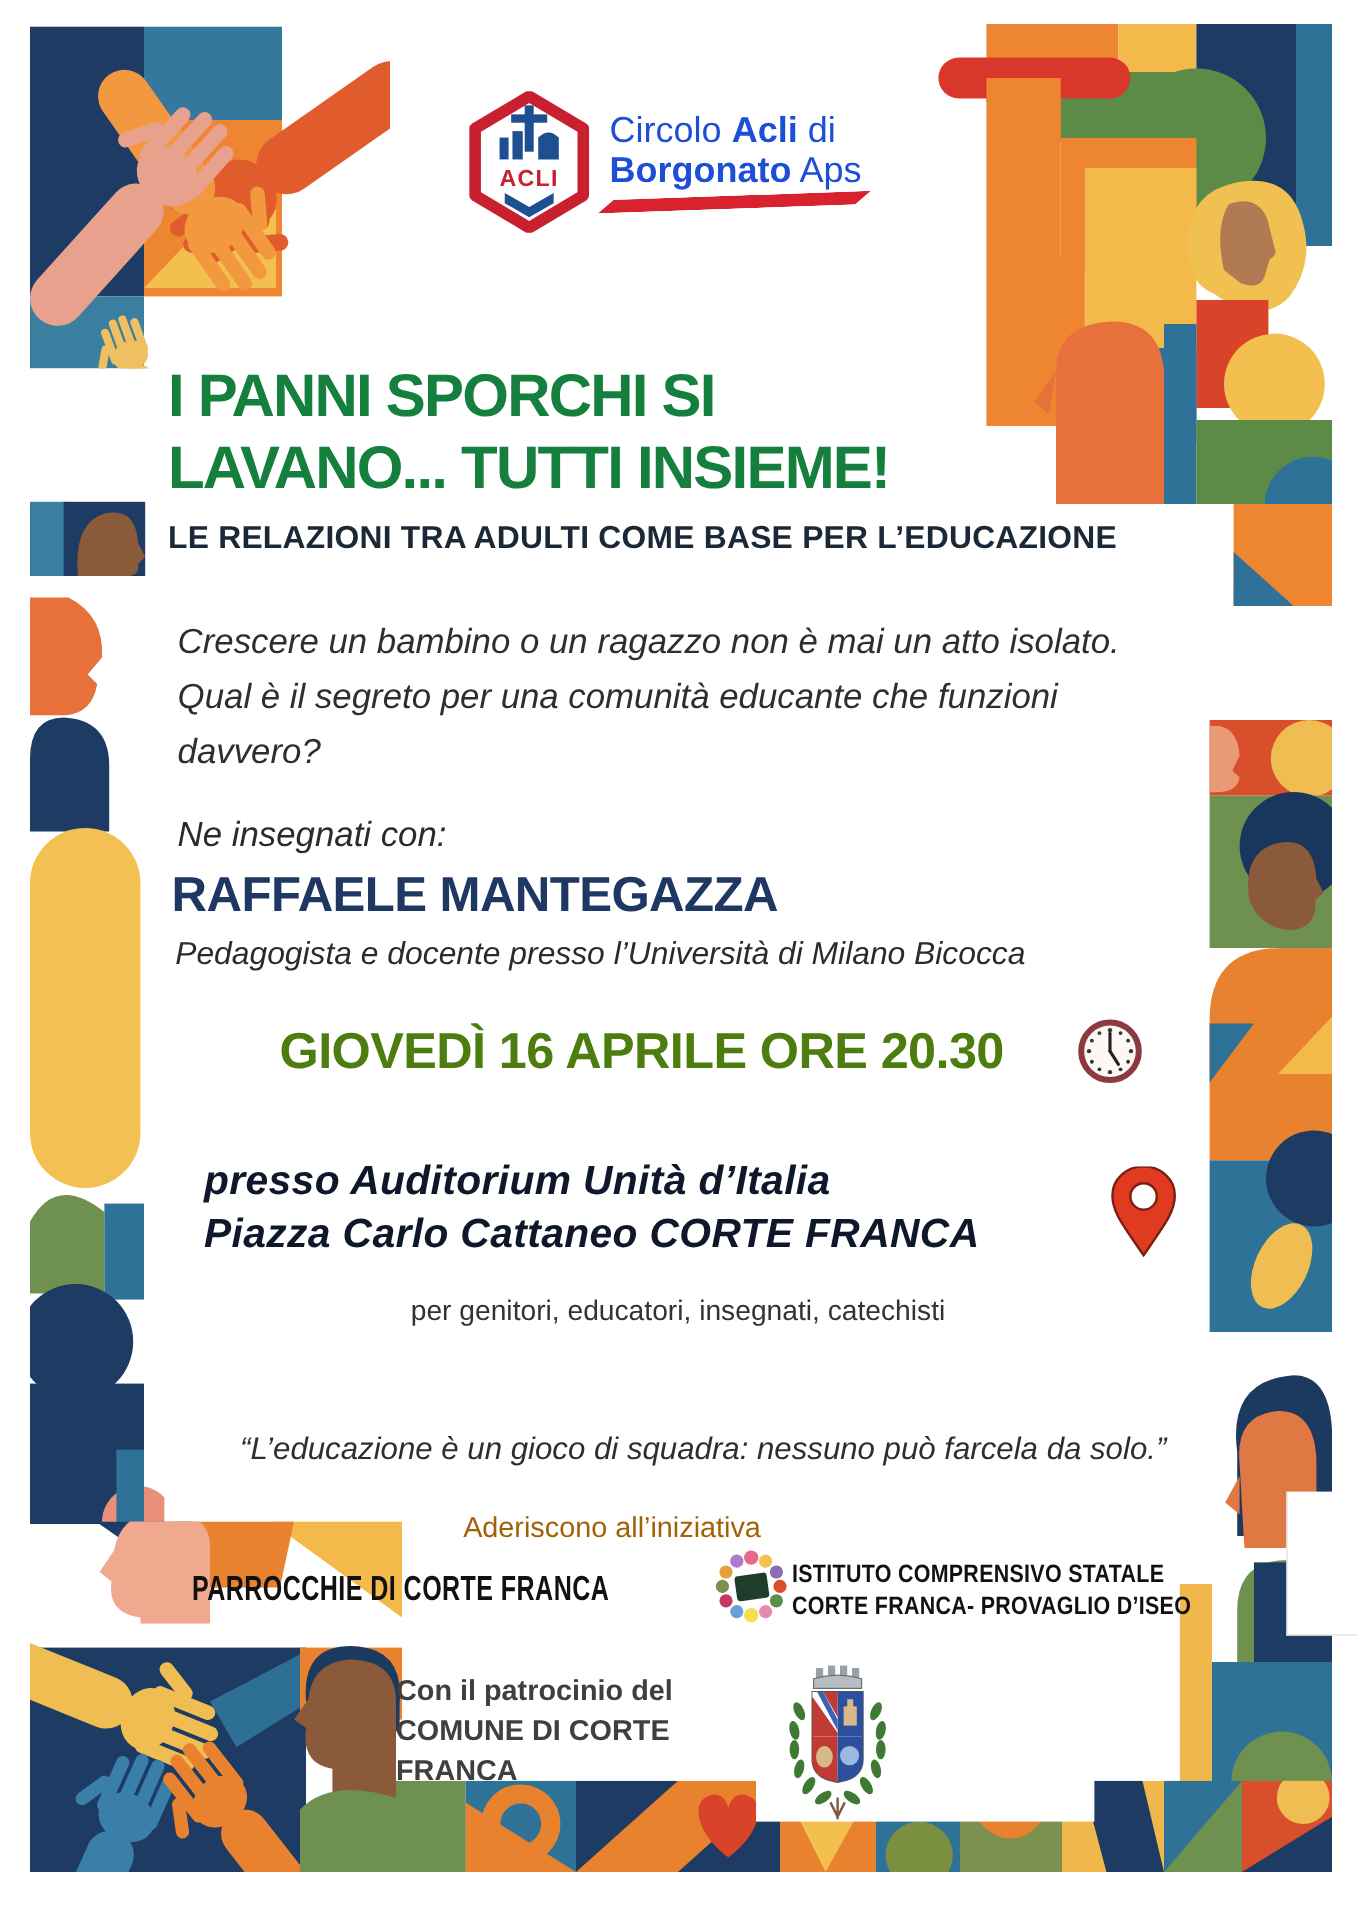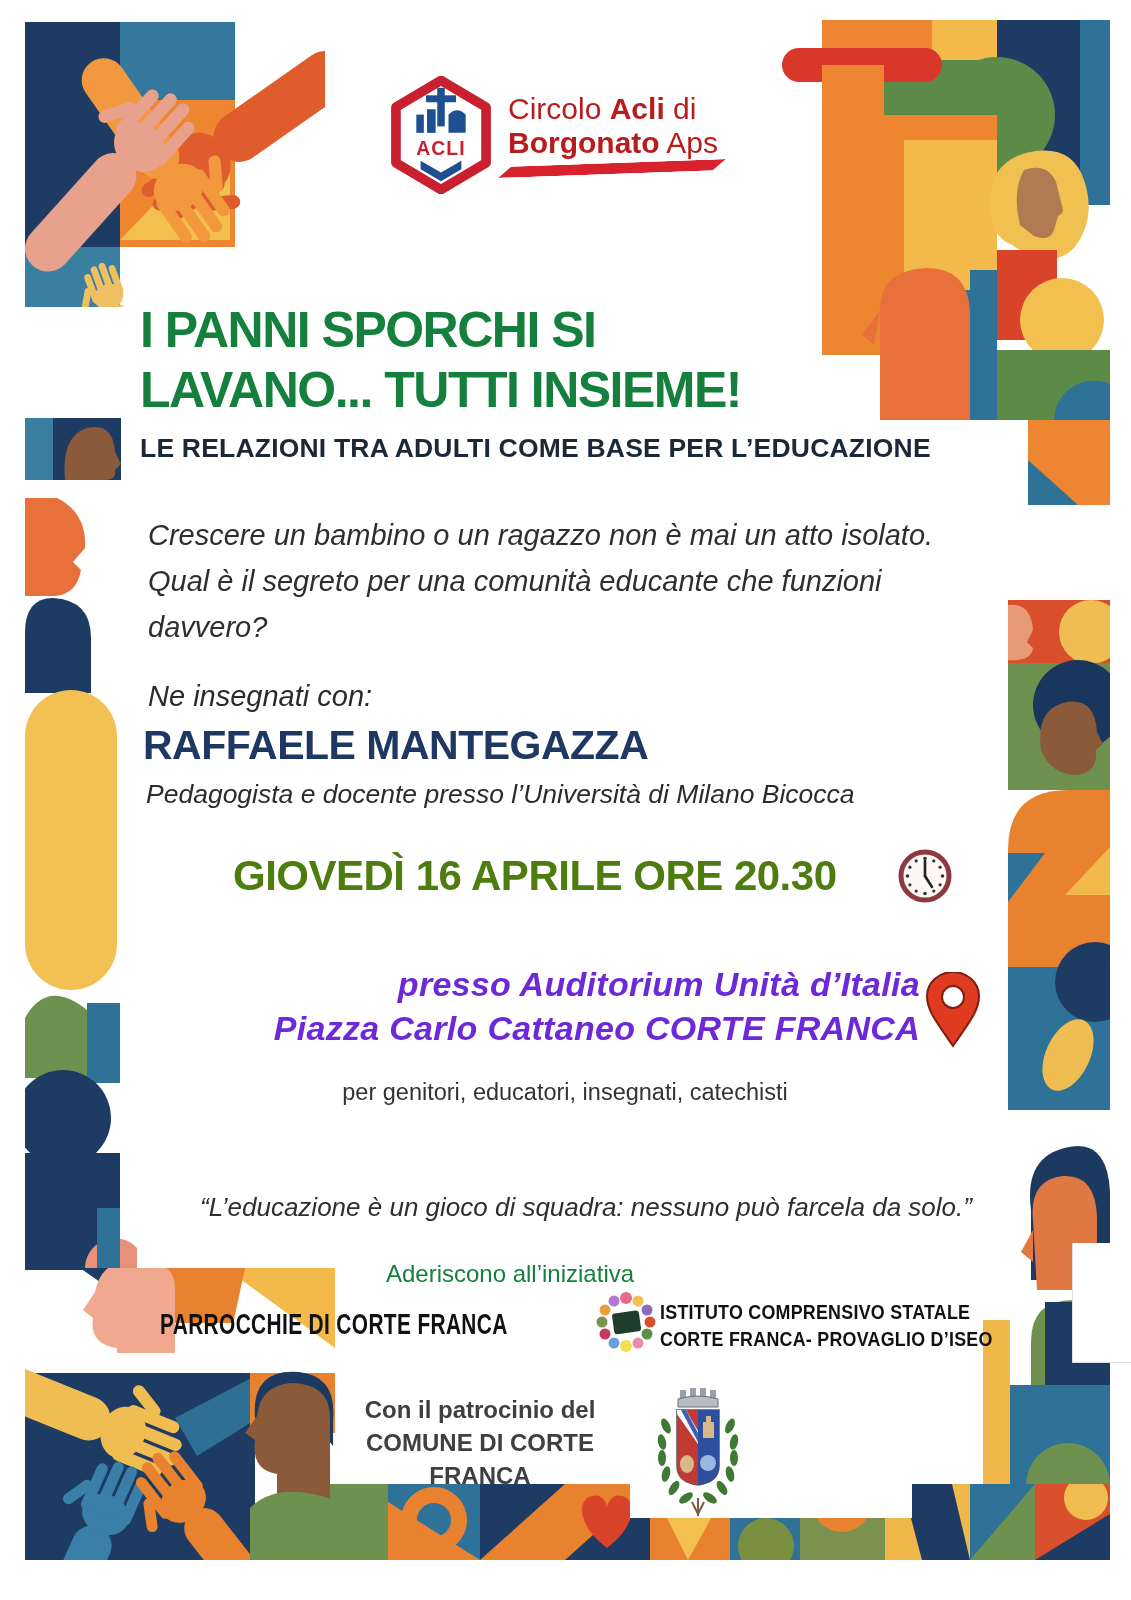--- a/index.html
+++ b/index.html
@@ -5,49 +5,49 @@
   html,body{margin:0;padding:0;background:#ffffff;}
   .poster{position:relative;width:1131px;height:1600px;background:#ffffff;overflow:hidden;
           font-family:"Liberation Sans", sans-serif;}
   .abs{position:absolute;}
   .decor{z-index:0;}
   .patch{z-index:1;background:#ffffff;}
   .content{z-index:2;}
 
   
   .acli-badge{left:385px;top:76px;width:112px;height:118px;}
-  .logo-text{left:508px;top:92px;line-height:34px;font-size:30px;color:#b91c1c;white-space:nowrap;}
+  .logo-text{left:508px;top:92px;line-height:34px;font-size:30px;color:#1d4ed8;white-space:nowrap;}
   .logo-text .lg-b{font-weight:bold;}
   .logo-swoosh{left:498px;top:163px;width:228px;height:11px;background:#d8232f;
                transform:rotate(-2deg);clip-path:polygon(0 100%,6% 0,100% 0,94% 100%);}
 
   
   .title{left:140px;top:300px;width:860px;font-size:50px;font-weight:800;color:#15803d;
          letter-spacing:-1.5px;line-height:60px;}
   .subtitle{left:140px;top:433px;width:900px;font-size:26.5px;font-weight:bold;color:#1b2838;
             letter-spacing:0.2px;}
   .intro{left:148px;top:512px;width:860px;font-size:29px;font-style:italic;color:#2e2e2e;line-height:46px;}
   .speaker-lead{left:148px;top:680px;font-size:29px;font-style:italic;color:#2b2b2b;}
   .speaker-name{left:143px;top:722px;font-size:41px;font-weight:800;color:#1e3863;letter-spacing:-0.5px;}
   .speaker-role{left:146px;top:779px;font-size:26.5px;font-style:italic;color:#2b2b2b;text-align:center;}
   .event-date{left:233px;top:852px;font-size:42px;font-weight:800;color:#4d7c0f;letter-spacing:-0.5px;white-space:nowrap;}
   .clock{left:898px;top:849px;width:54px;height:54px;}
-  .venue{left:170px;top:962px;width:750px;text-align:right;font-size:34px;font-weight:bold;
-         font-style:italic;color:#6d28d9;line-height:44px;letter-spacing:0.3px;}
+  .venue{left:170px;top:962px;width:750px;text-align:left;font-size:34px;font-weight:bold;
+         font-style:italic;color:#0f172a;line-height:44px;letter-spacing:0.3px;}
   .pin{left:925px;top:972px;width:56px;height:76px;}
   .invite{left:95px;top:1076px;width:940px;text-align:center;font-size:23.5px;color:#333333;line-height:32px;}
   .quote{left:120px;top:1192px;width:890px;text-align:center;font-size:26px;font-style:italic;color:#2e2e2e;margin-left:21px;}
-  .adherents{left:300px;top:1260px;width:420px;text-align:center;font-size:24px;color:#15803d;}
+  .adherents{left:300px;top:1260px;width:420px;text-align:center;font-size:24px;color:#a16207;}
 
   .partner1{left:160px;top:1308px;font-size:29px;font-weight:bold;color:#111111;
             transform:scaleX(0.72);transform-origin:left top;white-space:nowrap;letter-spacing:0.5px;}
   .flowers{left:594px;top:1290px;width:64px;height:64px;}
   .partner2{left:660px;top:1298px;font-size:21px;font-weight:bold;color:#111111;line-height:27px;
             transform:scaleX(0.85);transform-origin:left top;white-space:nowrap;letter-spacing:0.3px;}
-  .patronage{left:330px;top:1393px;width:300px;text-align:center;font-size:24px;font-weight:bold;
+  .patronage{left:330px;top:1393px;width:300px;font-size:24px;font-weight:bold;
              color:#3f3f3f;line-height:33px;}
   .crest{left:652px;top:1386px;width:92px;height:132px;}
 
   .patch-comune{left:630px;top:1352px;width:282px;height:166px;}
   .patch-right{left:1072px;top:1243px;width:59px;height:119px;border-left:1px solid #dcdcdc;border-bottom:1px solid #dcdcdc;}
 </style>
 </head>
 <body>
 
 <div class="poster">

